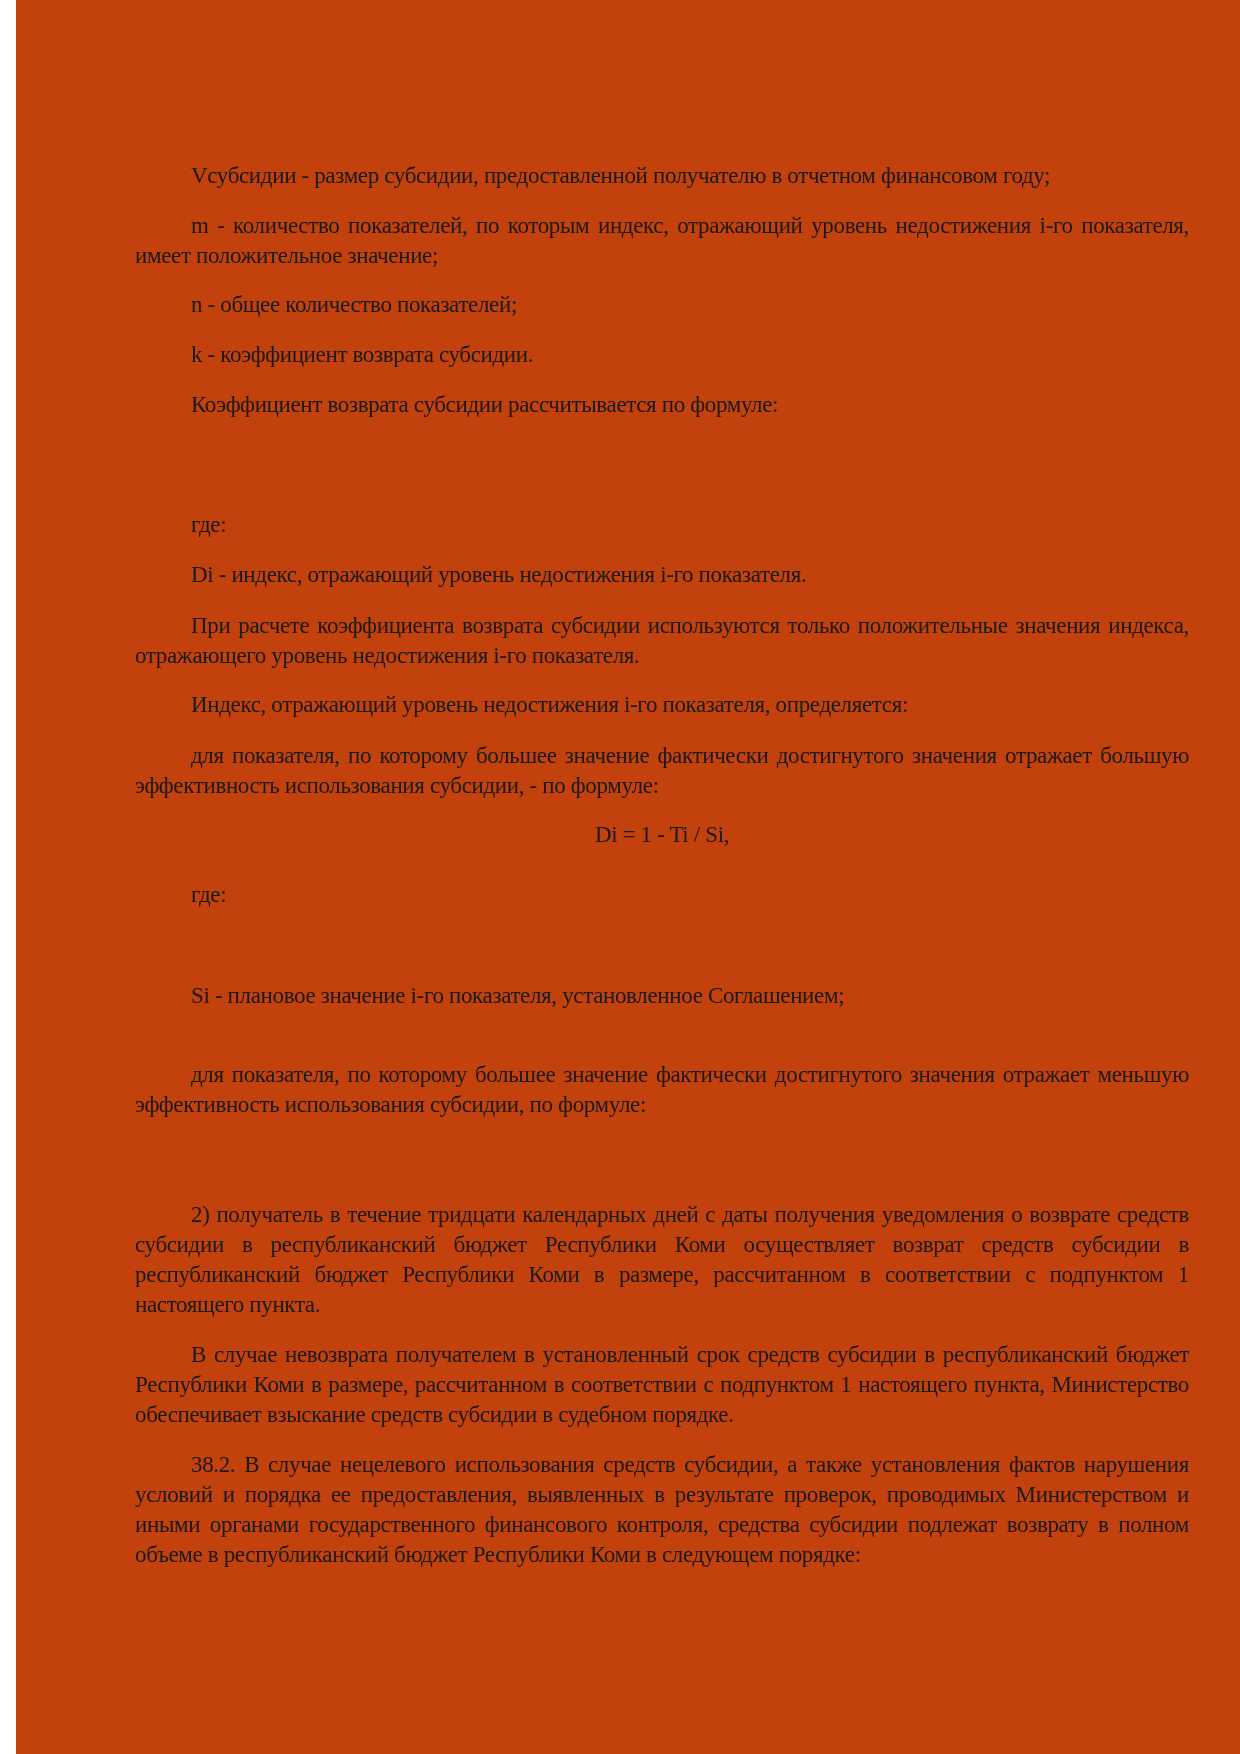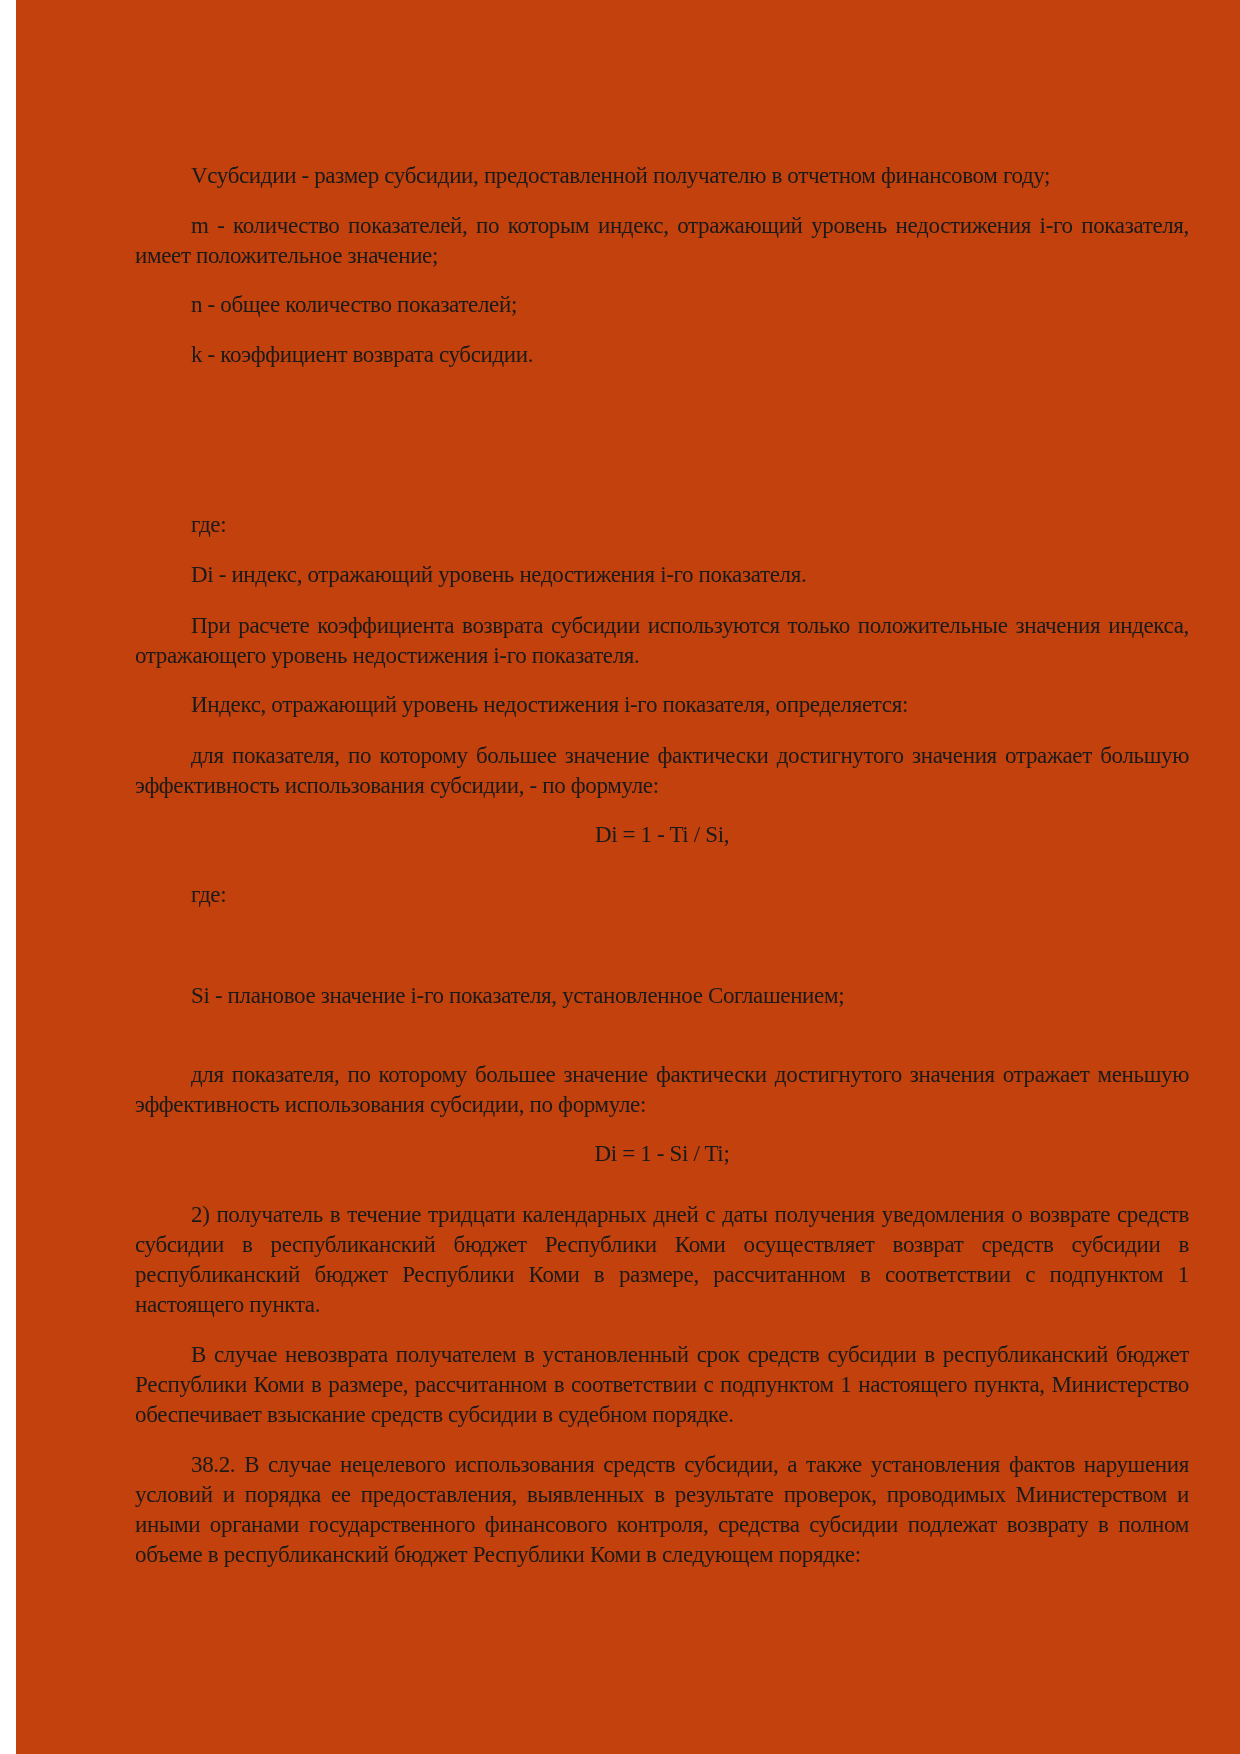--- a/index.html
+++ b/index.html
@@ -54,20 +54,21 @@
 <div class="page">
 
   <p class="para" style="top:161px;">Vсубсидии - размер субсидии, предоставленной получателю в отчетном финансовом году;</p>
 
   <p class="para last-justify" style="top:211px;">m - количество показателей, по которым индекс, отражающий уровень недостижения i-го показателя, имеет положительное значение;</p>
 
   <p class="para" style="top:290px;">n - общее количество показателей;</p>
 
   <p class="para" style="top:340px;">k - коэффициент возврата субсидии.</p>
 
+  <p class="para" style="top:390px;">Коэффициент возврата субсидии рассчитывается по формуле:</p>
 
 
   <p class="para" style="top:510px;">где:</p>
 
   <p class="para last-justify" style="top:611px;">При расчете коэффициента возврата субсидии используются только положительные значения индекса, отражающего уровень недостижения i-го показателя.</p>
 
   <p class="para" style="top:560px;">Di - индекс, отражающий уровень недостижения i-го показателя.</p>
 
   <p class="para" style="top:690px;">Индекс, отражающий уровень недостижения i-го показателя, определяется:</p>
 
@@ -75,21 +76,20 @@
 
   <p class="formula" style="top:820px;">Di = 1 - Ti / Si,</p>
 
   <p class="para" style="top:880px;">где:</p>
 
 
   <p class="para" style="top:981px;">Si - плановое значение i-го показателя, установленное Соглашением;</p>
 
   <p class="para last-justify" style="top:1060px;">для показателя, по которому большее значение фактически достигнутого значения отражает меньшую эффективность использования субсидии, по формуле:</p>
 
-  <p class="formula" style="top:1139px;">Di = 1 - Si / Ti;</p>
 
   <p class="para last-justify" style="top:1200px;">2) получатель в течение тридцати календарных дней с даты получения уведомления о возврате средств субсидии в республиканский бюджет Республики Коми осуществляет возврат средств субсидии в республиканский бюджет Республики Коми в размере, рассчитанном в соответствии с подпунктом 1 настоящего пункта.</p>
 
   <p class="para last-justify" style="top:1340px;">В случае невозврата получателем в установленный срок средств субсидии в республиканский бюджет Республики Коми в размере, рассчитанном в соответствии с подпунктом 1 настоящего пункта, Министерство обеспечивает взыскание средств субсидии в судебном порядке.</p>
 
   <p class="para last-justify" style="top:1450px;">38.2. В случае нецелевого использования средств субсидии, а также установления фактов нарушения условий и порядка ее предоставления, выявленных в результате проверок, проводимых Министерством и иными органами государственного финансового контроля, средства субсидии подлежат возврату в полном объеме в республиканский бюджет Республики Коми в следующем порядке:</p>
 
 </div>
 
 </body></html>

